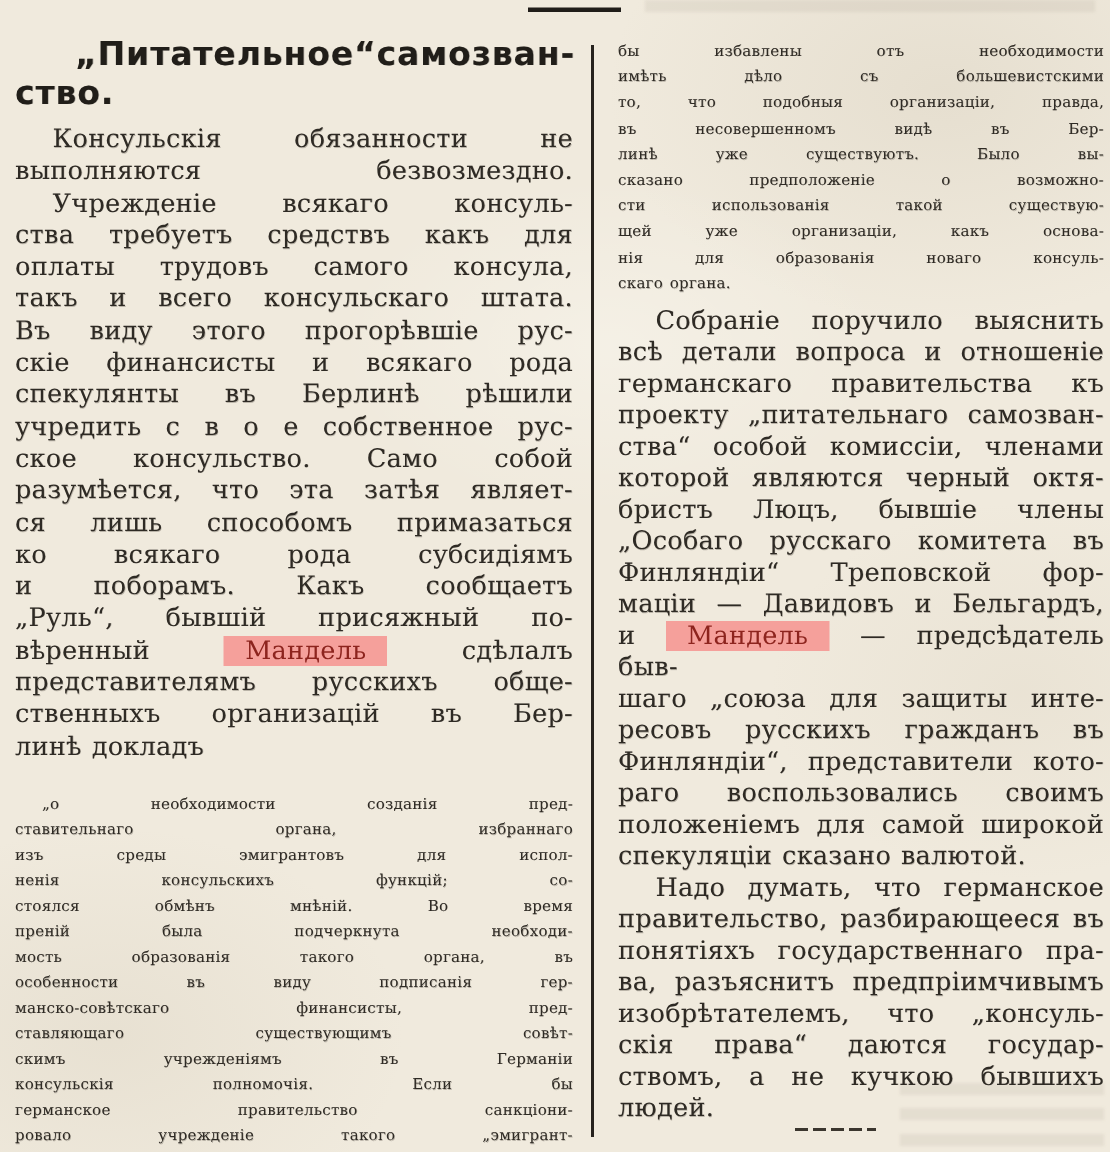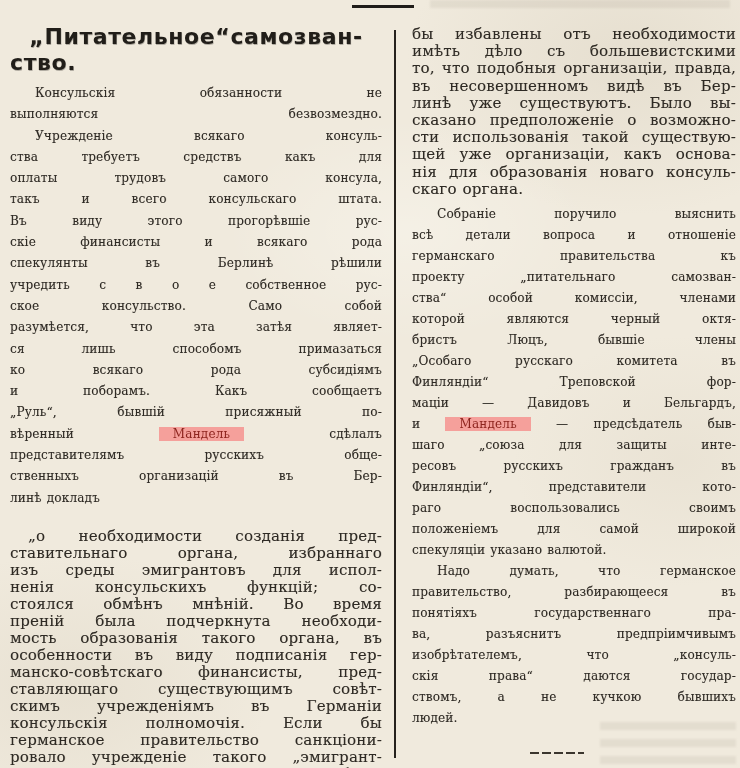--- a/index.html
+++ b/index.html
@@ -23,27 +23,27 @@
 
   .headline {
     font-family: "DejaVu Sans", sans-serif;
     font-weight: 700;
     font-size: 22px;
     line-height: 26px;
     letter-spacing: 0.6px;
     color: #211e19;
     text-shadow: 0.5px 0.5px 0.4px rgba(33,30,25,0.3);
   }
-  .h1line { display: flex; justify-content: center; }
+  .h1line { display: flex; justify-content: flex-start; margin-left: 40px; }
   .h2line { text-align: left; }
 
-  .body-text { font-size: 12px; line-height: 21.3px; }
+  .body-text { font-size: 17px; line-height: 21.3px; }
   .left-col .body-text  { margin-top: 7px; }
   .right-col .body-text { margin-top: 6px; line-height: 21px; }
-  .quote-text { font-size: 15px; line-height: 17px; }
+  .quote-text { font-size: 10px; line-height: 17px; }
   .left-col .quote-text { margin-top: 19px; line-height: 17px; }
   .right-col .quote-text { line-height: 17.2px; }
 
   .tline {
     text-align: justify;
     text-align-last: justify;
     word-spacing: 1px;
     letter-spacing: 0.2px;
     text-shadow: 0.4px 0.4px 0.3px rgba(46,40,33,0.28);
   }
@@ -172,21 +172,21 @@
           <div class="tline">бристъ Люцъ, бывшіе члены</div>
           <div class="tline">„Особаго русскаго комитета въ</div>
           <div class="tline">Финляндіи“ Треповской фор-</div>
           <div class="tline">маціи — Давидовъ и Бельгардъ,</div>
           <div class="tline">и <span class="hl">Мандель</span> — предсѣдатель быв-</div>
           <div class="tline">шаго „союза для защиты инте-</div>
           <div class="tline">ресовъ русскихъ гражданъ въ</div>
           <div class="tline">Финляндіи“, представители кото-</div>
           <div class="tline">раго воспользовались своимъ</div>
           <div class="tline">положеніемъ для самой широкой</div>
-          <div class="tline last-left">спекуляціи указано валютой.</div>
+          <div class="tline last-left">спекуляціи сказано валютой.</div>
         </div>
         <div class="para">
           <div class="tline indent">Надо думать, что германское</div>
           <div class="tline">правительство, разбирающееся въ</div>
           <div class="tline">понятіяхъ государственнаго пра-</div>
           <div class="tline">ва, разъяснитъ предпріимчивымъ</div>
           <div class="tline">изобрѣтателемъ, что „консуль-</div>
           <div class="tline">скія права“ даются государ-</div>
           <div class="tline">ствомъ, а не кучкою бывшихъ</div>
           <div class="tline last-left">людей.</div>

